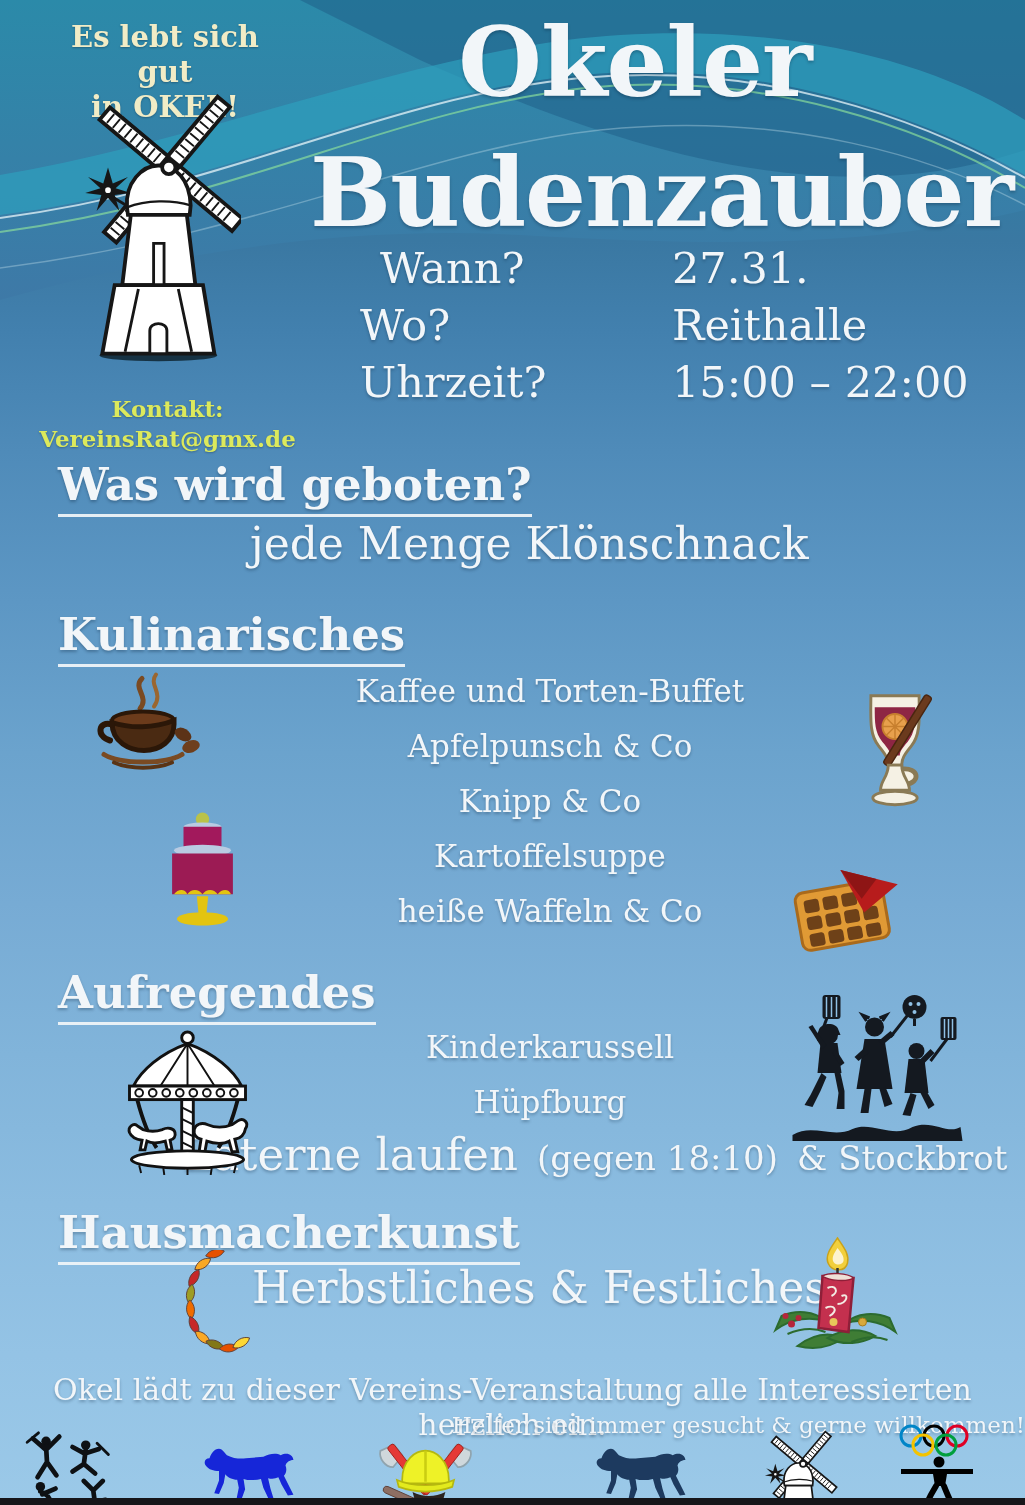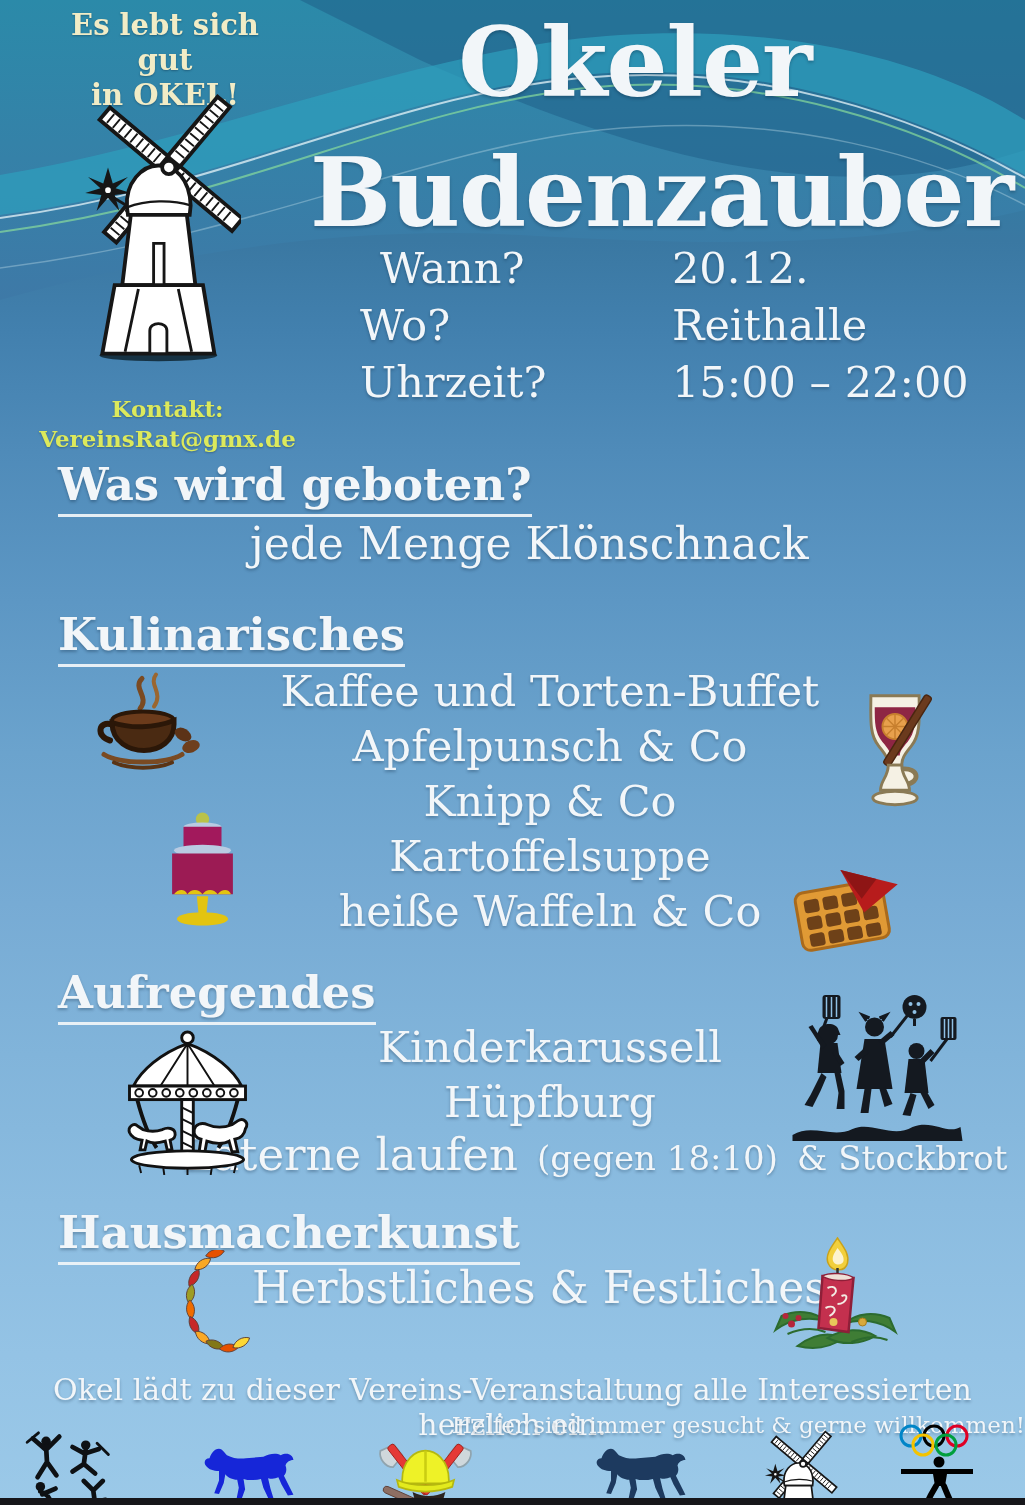--- a/index.html
+++ b/index.html
@@ -8,21 +8,21 @@
     font-family:"DejaVu Serif","Liberation Serif",serif;
     background:linear-gradient(180deg,
       #2a84a5 0%, #2d80a3 8%, #3a78a2 16%, #4280ae 22%,
       #4f8bb9 30%, #5d97c4 40%, #6ba3cd 50%, #77abd4 60%,
       #81b4da 70%, #8bbce0 80%, #94c3e5 90%, #9bc9e8 100%);
   }
   .abs{position:absolute;}
   .white{color:#f2f6f9;text-shadow:0 2px 3px rgba(8,30,52,.30);}
   .heading{font-size:45px;font-weight:bold;}
   .heading .ul{display:inline-block;border-bottom:3px solid rgba(242,246,249,.92);padding-bottom:3px;}
-  .item{font-size:43px;}
+  .item{font-size:31px;}
   .list{text-align:center;line-height:55px;}
   .qa{font-size:43px;}
   .titleline{font-size:96px;font-weight:bold;letter-spacing:-1px;text-align:center;line-height:1.1;}
   .tagline{font-size:29px;font-weight:600;color:#f1ecc6;text-align:center;line-height:1.2;
            text-shadow:0 1px 2px rgba(8,30,52,.35);}
   .contact{font-size:23px;font-weight:bold;color:#dce95c;text-align:center;line-height:1.3;
            text-shadow:0 1px 2px rgba(8,30,52,.35);}
   .lmain{font-size:45px;}
   .lsmall{font-size:34px;margin-left:14px;}
   .footer-invite{font-size:30px;text-align:center;width:100%;}
@@ -82,39 +82,39 @@
       </linearGradient>
     </defs>
     <path d="M0,0 H1025 V210 C860,250 700,245 520,235 C340,225 160,255 0,300 Z" fill="url(#tz)"></path>
     <path d="M300,0 H1025 V150 C820,220 600,140 420,60 C380,40 340,20 300,0 Z" fill="#1e5c86" opacity="0.5"></path>
     <path d="M0,215 C230,185 380,95 580,75 C760,58 920,115 1025,175 L1025,120 C930,60 790,25 620,35 C430,46 210,140 0,175 Z" fill="#2ea0bd" opacity="0.7"></path>
     <path d="M0,218 C230,188 380,98 580,78 C760,61 920,118 1025,178" stroke="#e8f6fa" opacity="0.75" stroke-width="2" fill="none"></path>
     <path d="M0,232 C240,200 390,110 585,88 C765,70 925,128 1025,188" stroke="#8fe39b" opacity="0.65" stroke-width="2" fill="none"></path>
     <path d="M0,268 C260,235 420,150 600,130 C790,110 940,160 1025,205" stroke="#cfe9f2" opacity="0.35" stroke-width="1.5" fill="none"></path>
   </svg>
 
-  <div class="abs tagline" style="left:50px;top:8px;width:230px;">
+  <div class="abs tagline" style="left:50px;top:20px;width:230px;">
     <div>Es lebt sich gut</div>
     <div>in OKEL!</div>
   </div>
 
   <svg class="abs" style="left:68px;top:80px" width="175" height="285" viewBox="0 0 180 300">
       <use href="#windmill"></use>
     </svg>
 
   <div class="abs contact" style="left:35px;top:372px;width:265px;margin-top:22px;">
     <div>Kontakt:</div>
     <div>VereinsRat@gmx.de</div>
   </div>
 
   <div class="abs titleline white" style="left:310px;top:10px;width:650px;">Okeler</div>
   <div class="abs titleline white" style="left:310px;top:140px;width:650px;">Budenzauber</div>
 
   <div class="abs qa white" style="left:360px;top:243px;margin-left:20px;">Wann?</div>
-  <div class="abs qa white" style="left:672px;top:243px;">20.12.</div>
+  <div class="abs qa white" style="left:672px;top:243px;">27.31.</div>
   <div class="abs qa white" style="left:360px;top:300px;">Wo?</div>
   <div class="abs qa white" style="left:672px;top:300px;">Reithalle</div>
   <div class="abs qa white" style="left:360px;top:357px;">Uhrzeit?</div>
   <div class="abs qa white" style="left:672px;top:357px;">15:00 – 22:00</div>
 
   <div class="abs heading white" style="left:58px;top:458px;">
     <span class="ul">Was wird geboten?</span>
   </div>
   <div class="abs item white" style="left:250px;top:518px;font-size:44px;">jede Menge Klönschnack</div>
 

